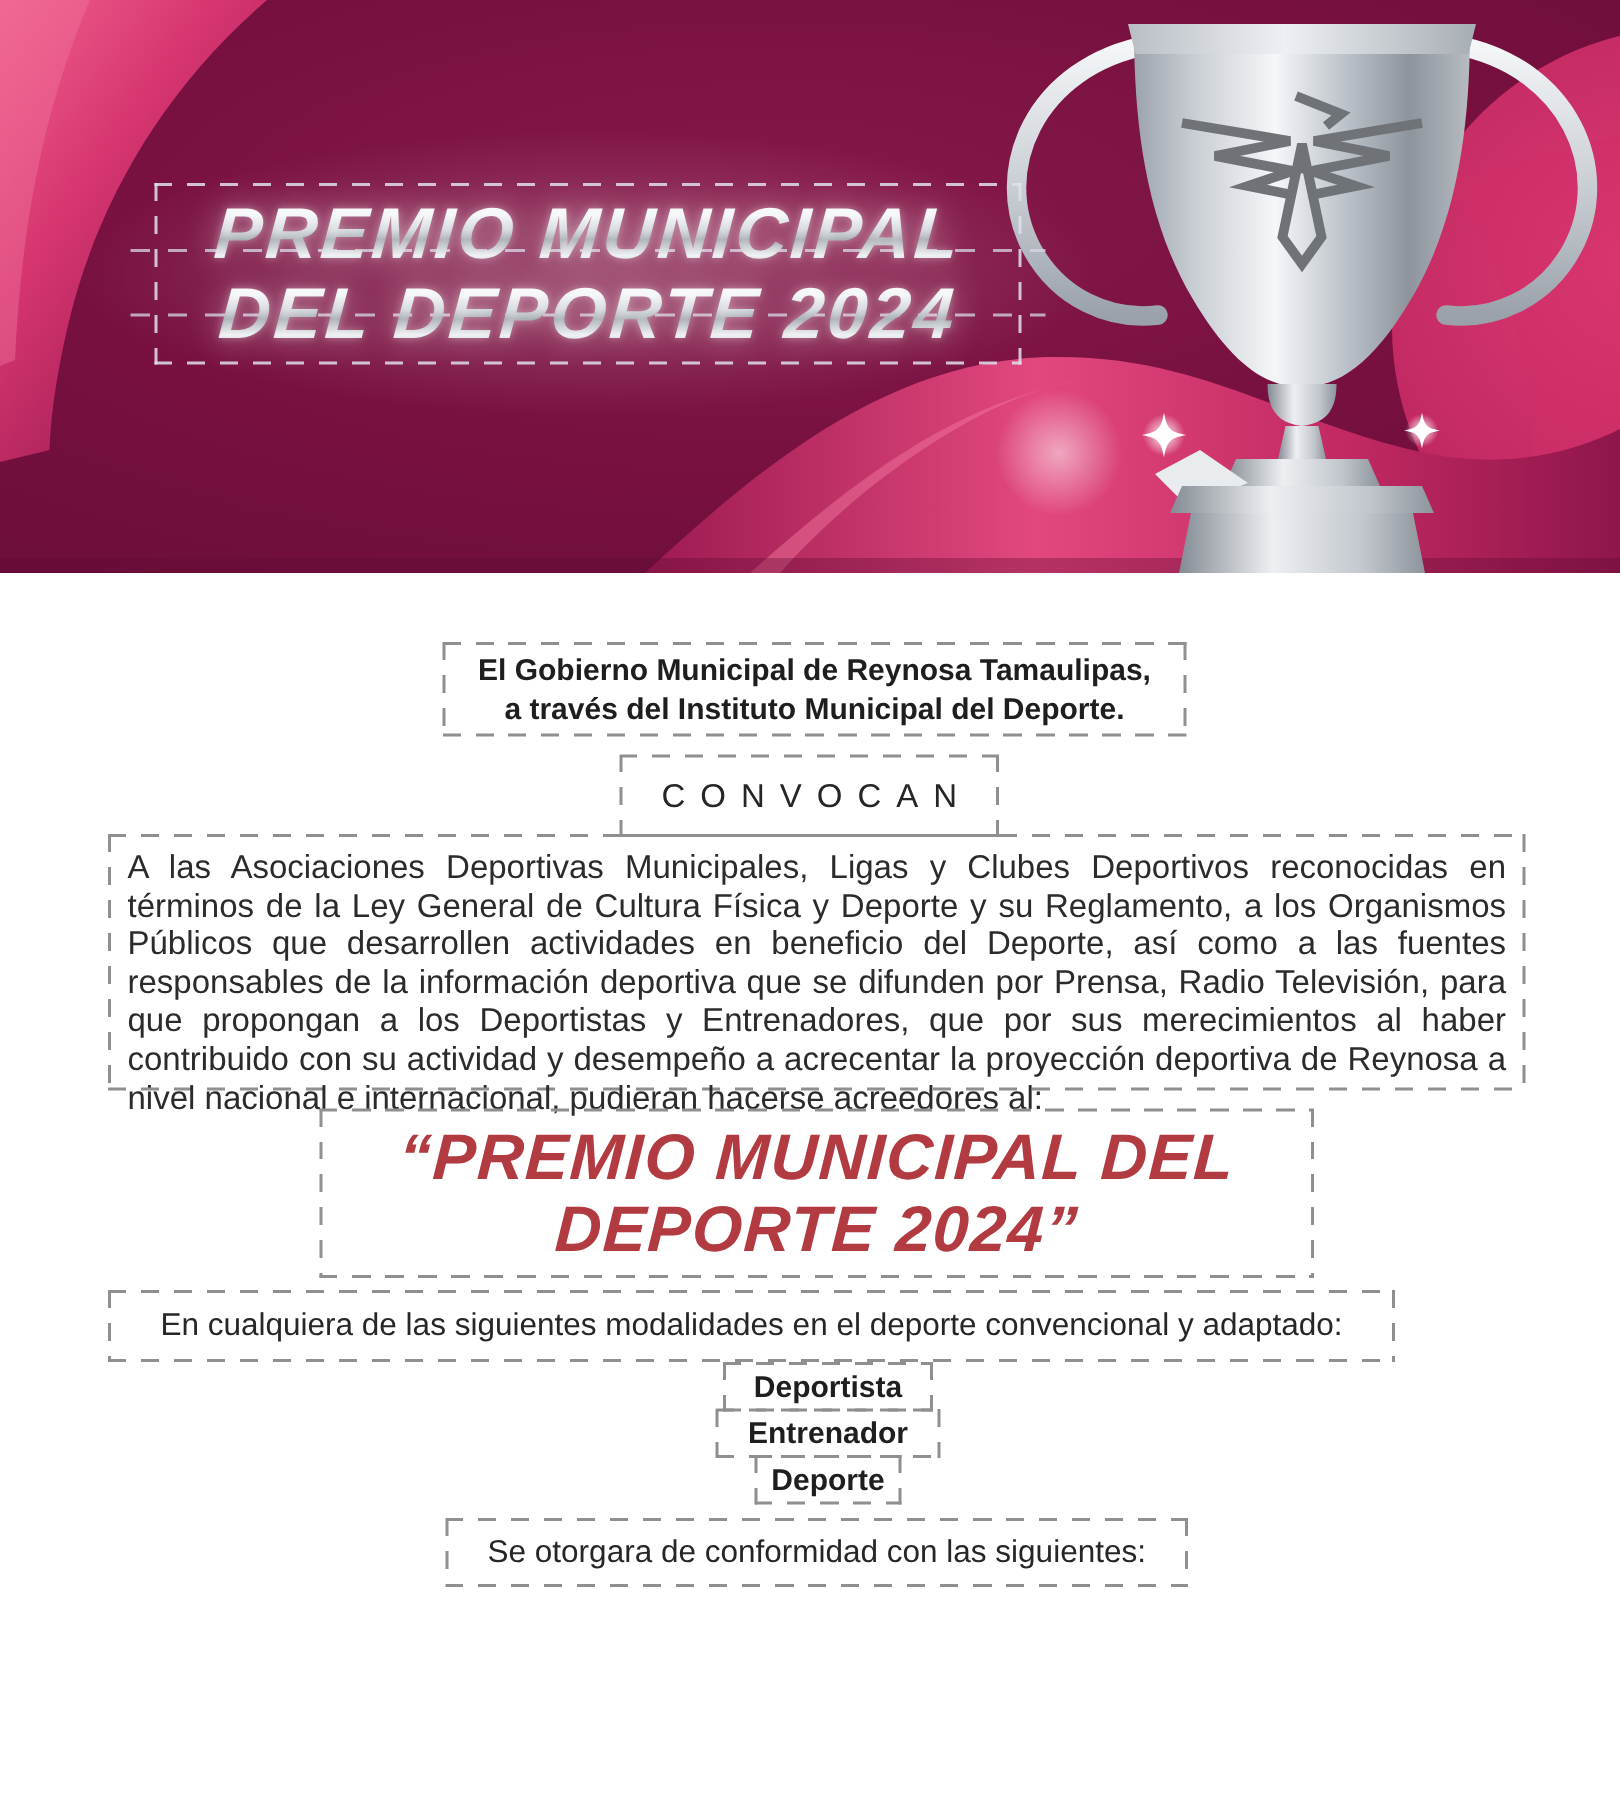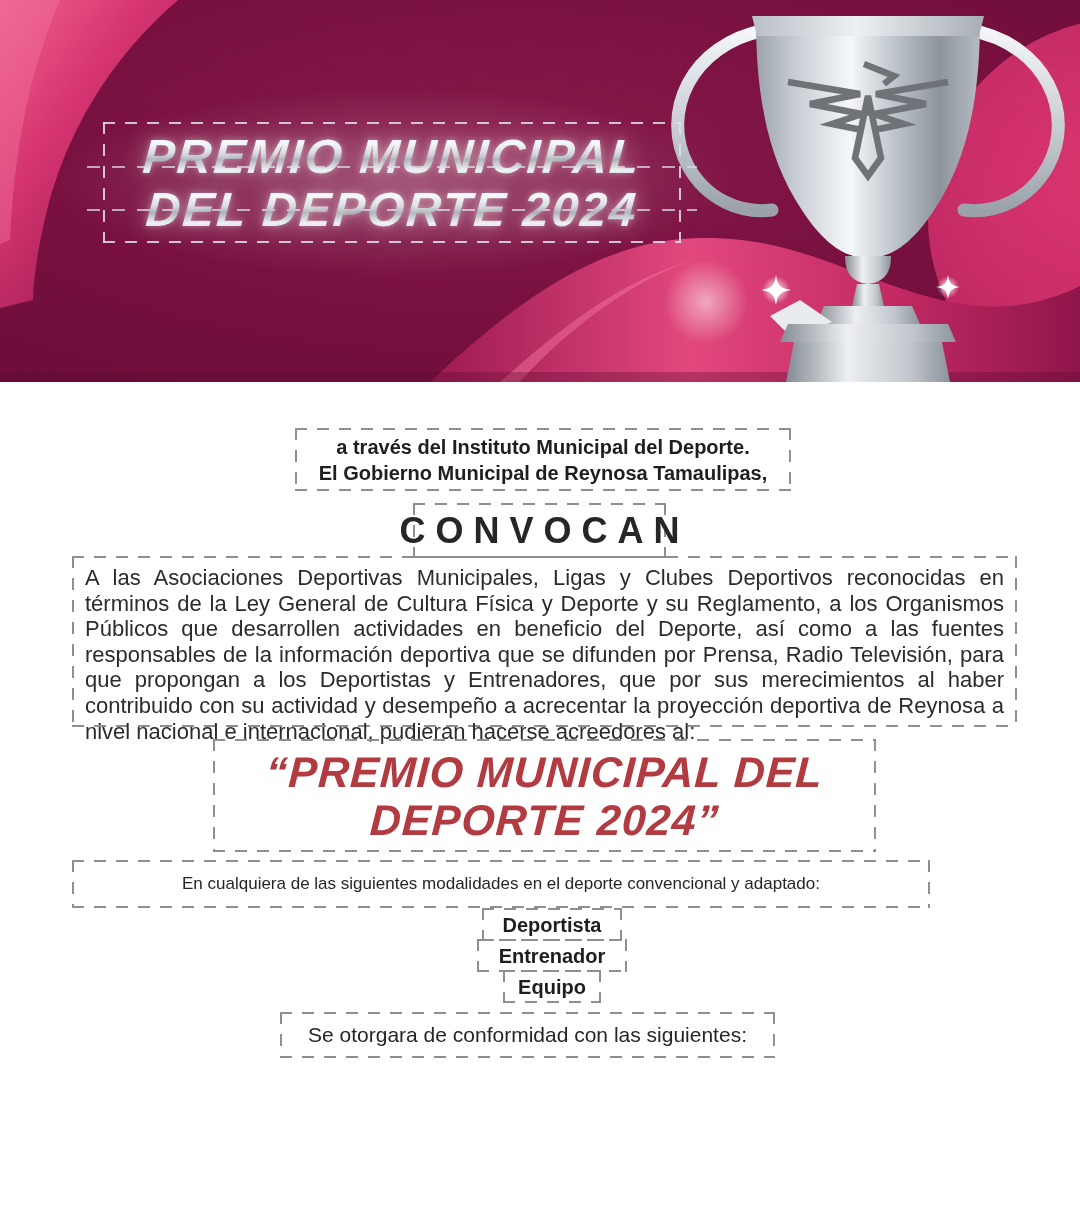--- a/index.html
+++ b/index.html
@@ -63,52 +63,52 @@
       color:transparent;
     }
   }
 
   
   .issuer { left:295px; top:428px; width:496px; height:63px; }
   .issuer span { font-weight:700; font-size:20px; line-height:26px; color:#1e1e1e; }
 
   .convocan { left:413px; top:503px; width:253px; height:55px; }
   .convocan span {
-    font-weight:700; font-size:36px; line-height:30px;
+    font-weight:400; font-size:22px; line-height:30px;
     letter-spacing:10px; text-indent:10px; color:#262626;
   }
 
   .mainpar { left:72px; top:556px; width:945px; height:171px; padding:9px 13px; justify-content:flex-start; }
   .mainpar p {
     font-size:22px; line-height:25.6px; color:#2b2b2b;
     text-align:justify; text-justify:inter-word; width:100%;
   }
 
   .award { left:213px; top:739px; width:663px; height:113px; }
   .award span {
     font-style:italic; font-weight:700;
     font-size:43px; line-height:48px; letter-spacing:1px;
     transform:skewX(-3deg);
     white-space:nowrap;
   }
 
   .modintro { left:72px; top:860px; width:858px; height:48px; }
-  .modintro span { font-size:17px; line-height:26px; color:#262626; }
+  .modintro span { font-size:21px; line-height:26px; color:#262626; }
 
   .modstack {
     position:absolute; left:0; top:910px; width:1080px;
     display:flex; flex-direction:column; align-items:center;margin-left:12px;
   }
   .modality { position:relative; height:33px; margin-top:-2px; }
   .modality span { font-weight:700; font-size:20px; line-height:26px; color:#1e1e1e; }
   .mod-0 { width:140px; }
   .mod-1 { width:150px; }
   .mod-2 { width:98px;  }
 
-  .closing { left:280px; top:1012px; width:495px; height:46px;align-items:center; }
+  .closing { left:297px; top:1012px; width:495px; height:46px;align-items:center; }
   .closing span { font-size:21px; line-height:26px; color:#262626; }
 </style>
 </head>
 <body>
 
 <div class="page">
 
   <header class="banner">
     <svg width="1080" height="382" viewBox="0 0 1080 382" aria-hidden="true">
       <defs>
@@ -228,22 +228,22 @@
       <div class="guide guide-1"></div>
       <div class="guide guide-2"></div>
       <span class="metal-line">PREMIO MUNICIPAL</span>
       <span class="metal-line">DEL DEPORTE 2024</span>
     </div>
   </header>
 
   <main>
 
     <section class="dbox issuer">
+      <span>El Gobierno Municipal de Reynosa Tamaulipas,</span>
       <span>a través del Instituto Municipal del Deporte.</span>
-      <span>El Gobierno Municipal de Reynosa Tamaulipas,</span>
     </section>
 
     <section class="dbox convocan">
       <span>CONVOCAN</span>
     </section>
 
     <section class="dbox mainpar">
       <p>A las Asociaciones Deportivas Municipales, Ligas y Clubes Deportivos reconocidas en términos de la Ley General de Cultura Física y Deporte y su Reglamento, a los Organismos Públicos que desarrollen actividades en beneficio del Deporte, así como a las fuentes responsables de la información deportiva que se difunden por Prensa, Radio Televisión, para que propongan a los Deportistas y Entrenadores, que por sus merecimientos al haber contribuido con su actividad y desempeño a acrecentar la proyección deportiva de Reynosa a nivel nacional e internacional, pudieran hacerse acreedores al:</p>
     </section>
 
@@ -257,21 +257,21 @@
     </section>
 
     <div class="modstack">
       <div class="dbox modality mod-0" style="position:relative;">
         <span>Deportista</span>
       </div>
       <div class="dbox modality mod-1" style="position:relative;justify-content:center;">
         <span>Entrenador</span>
       </div>
       <div class="dbox modality mod-2" style="position:relative;">
-        <span>Equipo</span>
+        <span>Deporte</span>
       </div>
     </div>
 
     <section class="dbox closing">
       <span>Se otorgara de conformidad con las siguientes:</span>
     </section>
 
   </main>
 </div>
 

